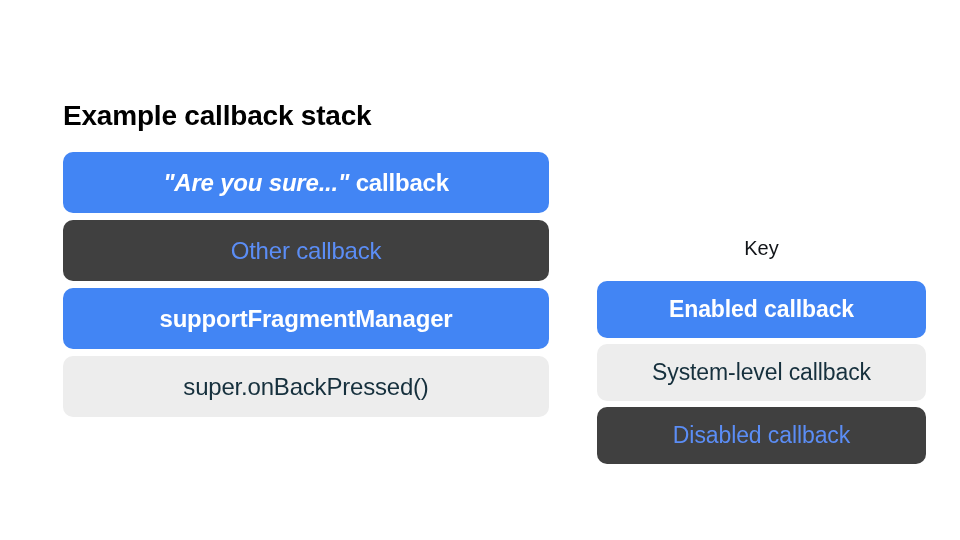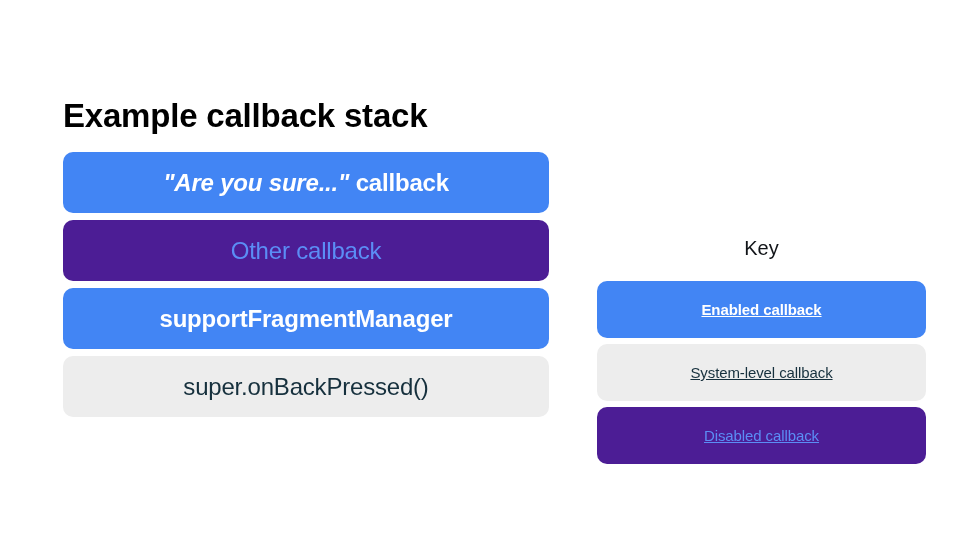--- a/index.html
+++ b/index.html
@@ -17,21 +17,21 @@
   }
 
   
   #callback-stack-section {
     position: absolute;
     left: 63px;
     top: 101px;
     width: 486px;
   }
   #stack-title {
-    font-size: 33px;
+    font-size: 28px;
     font-weight: bold;
     color: #000000;
     letter-spacing: -0.2px;
     line-height: 30px;
     margin: 0 0 21px 0;
     white-space: nowrap;
   }
   #stack-list {
     display: flex;
     flex-direction: column;
@@ -78,36 +78,35 @@
     height: 57px;
     border-radius: 10px;
     display: flex;
     align-items: center;
     justify-content: center;
     box-sizing: border-box;
     padding: 0 12px;
     white-space: nowrap;
   }
   .key-row .row-text {
-    font-size: 15px;
+    font-size: 23px;
     line-height: 23px;
     letter-spacing: -0.1px;
-    text-decoration: underline;
   }
 
   
   .variant-enabled {
     background: #4285F4;
   }
   .variant-enabled .row-text {
     color: #FFFFFF;
     font-weight: bold;
   }
   .variant-disabled {
-    background: #4c1d95;
+    background: #404040;
   }
   .variant-disabled .row-text {
     color: #5B8DF5;
     font-weight: normal;
   }
   .variant-system {
     background: #EDEDED;
   }
   .variant-system .row-text {
     color: #16303D;

